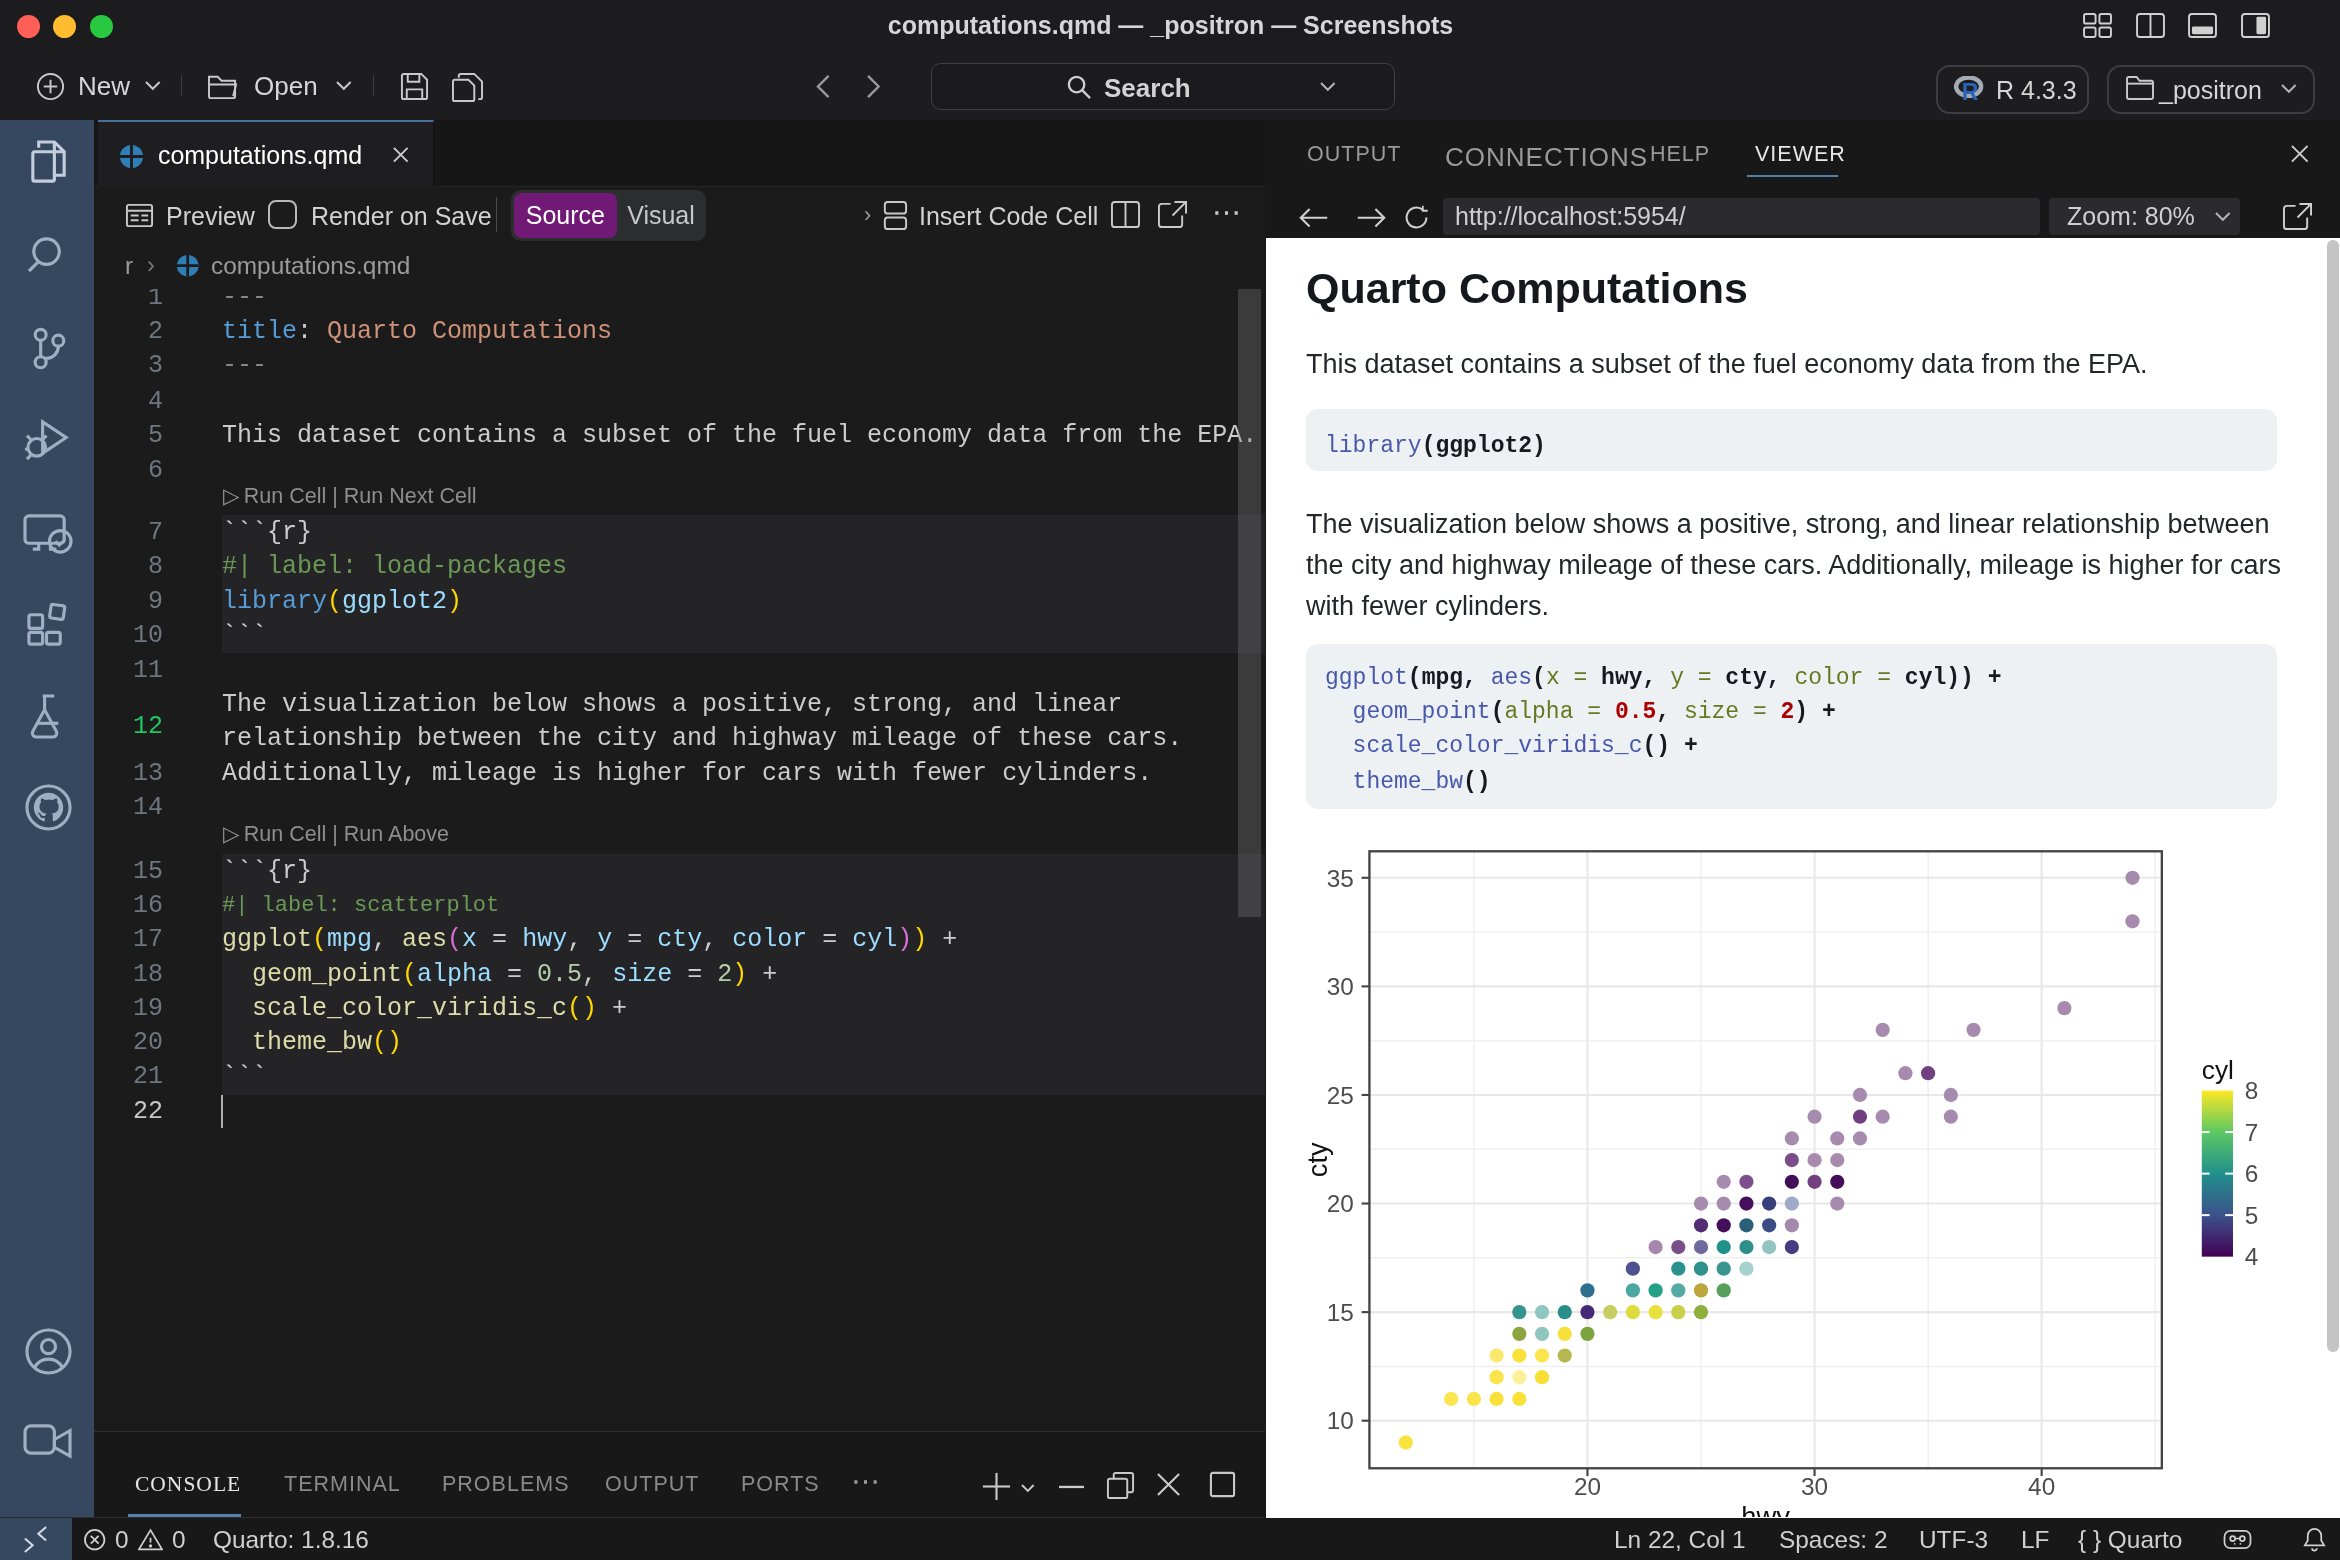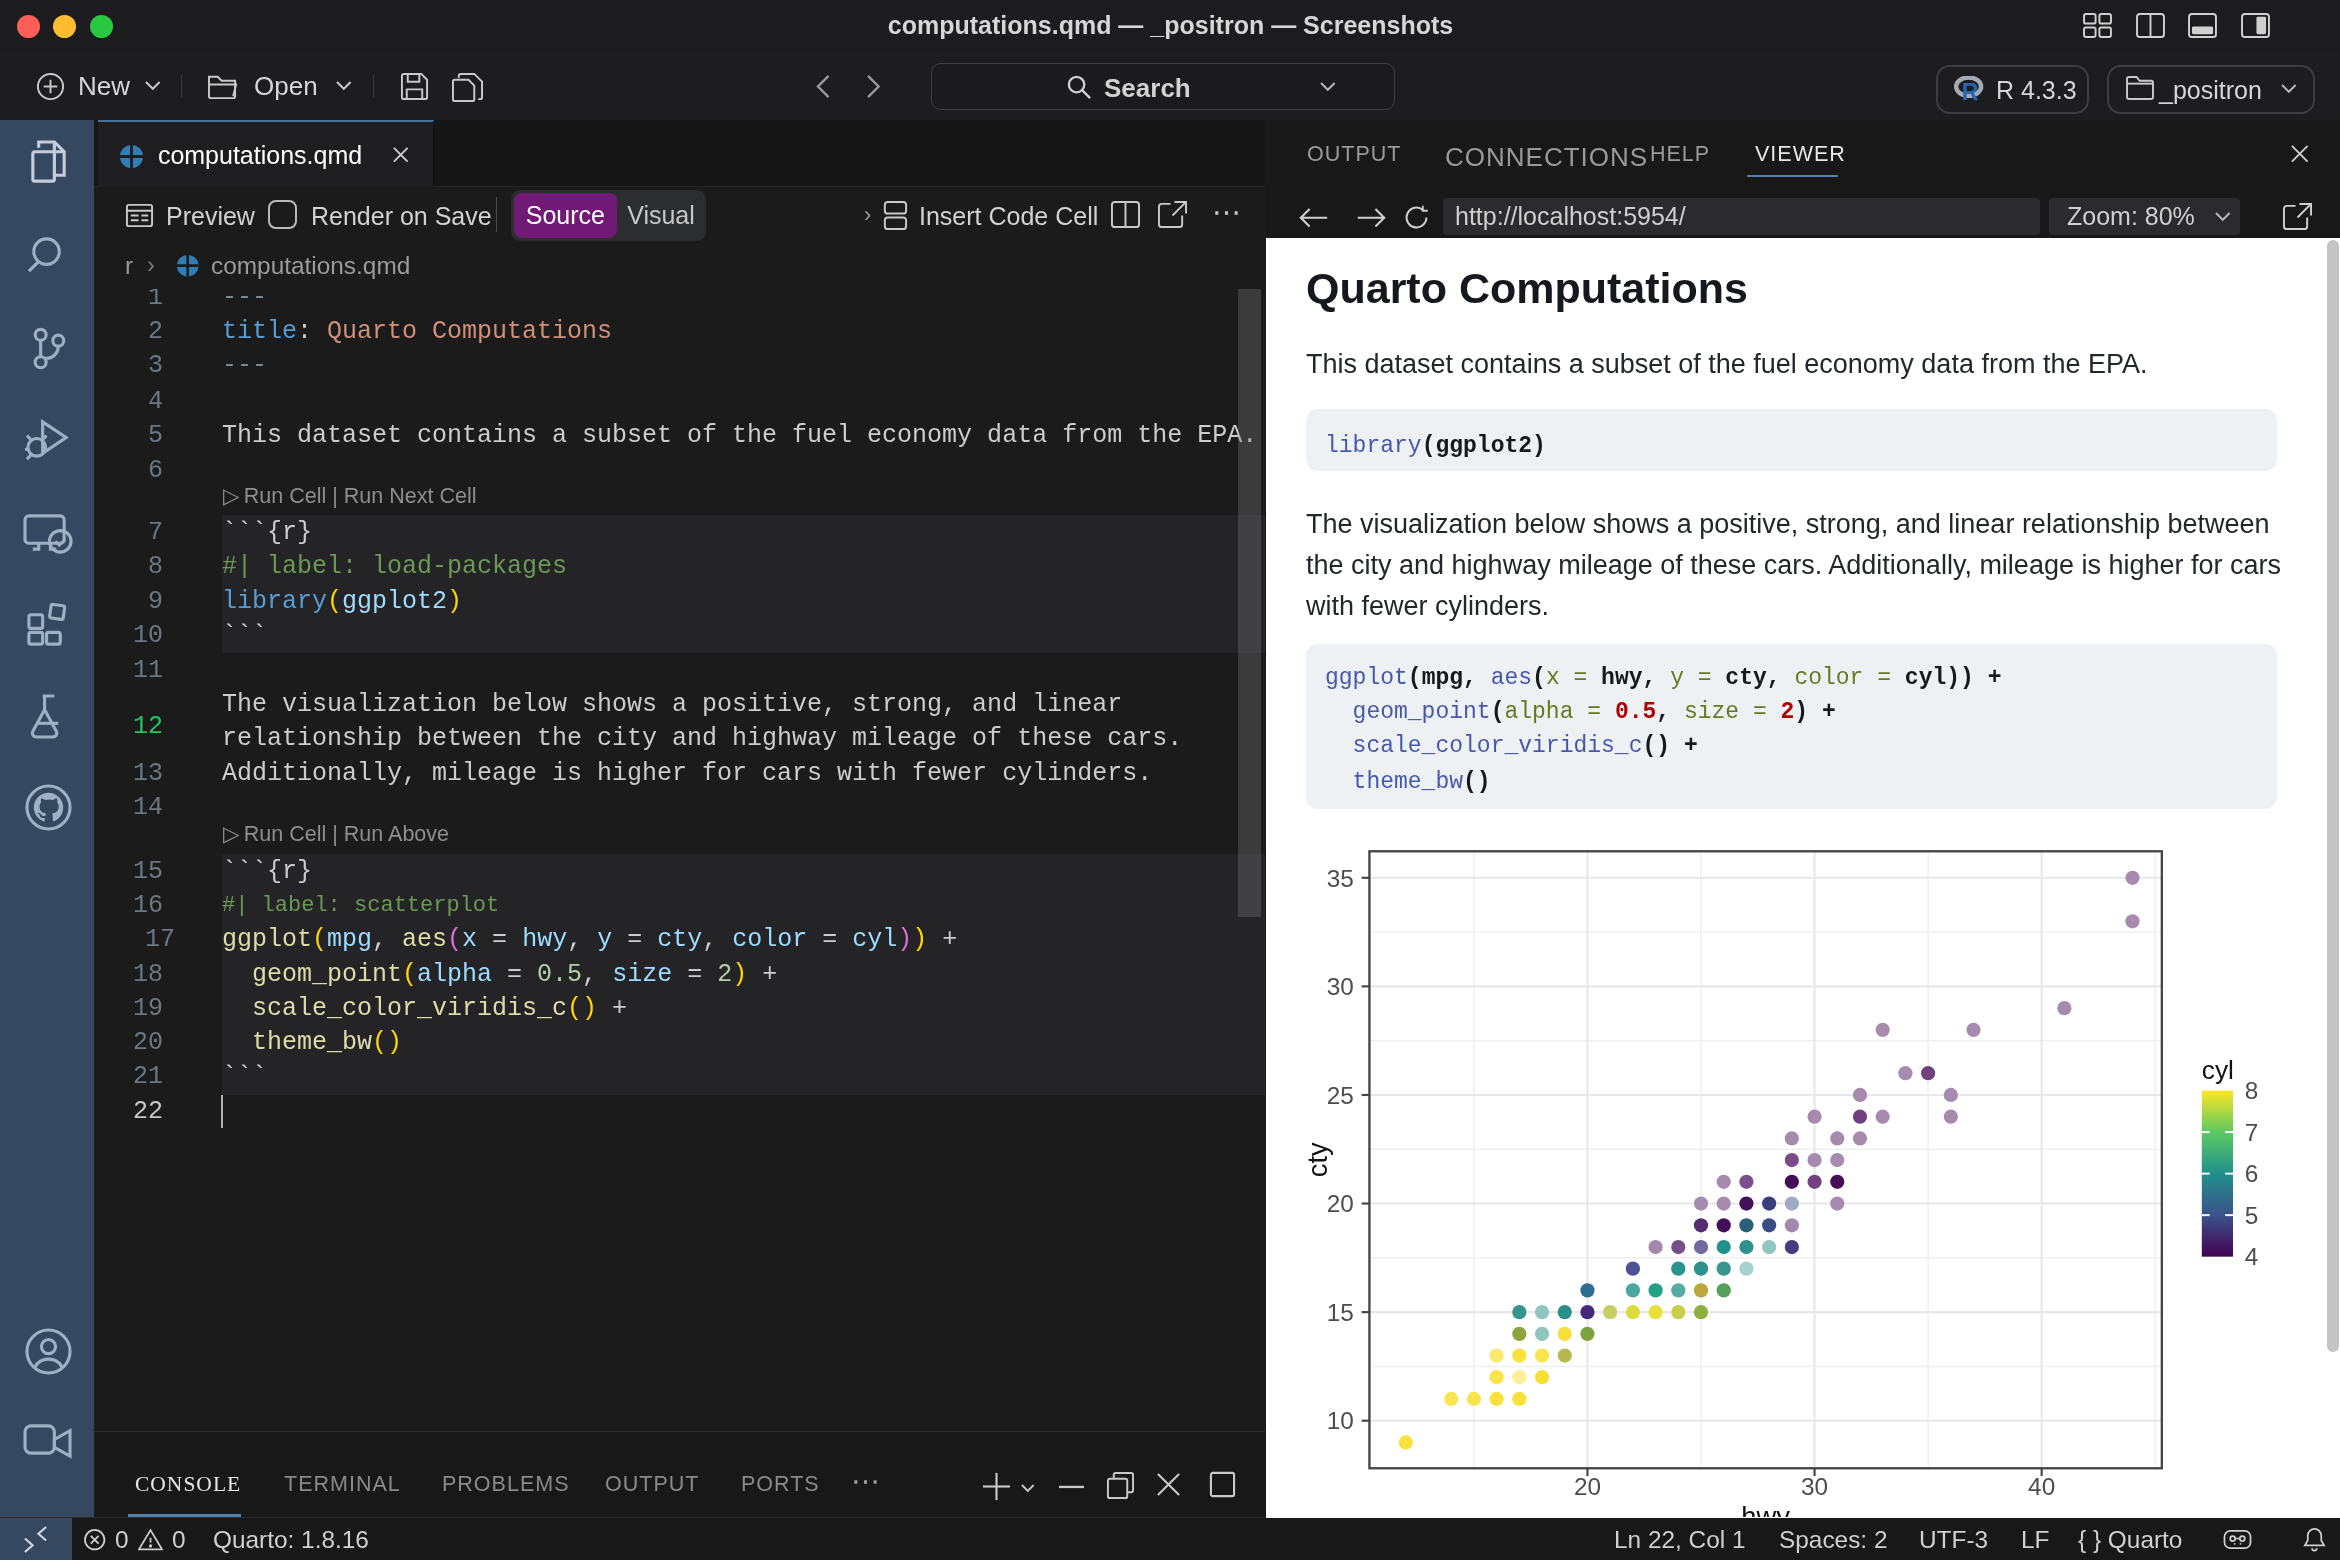--- a/index.html
+++ b/index.html
@@ -236,21 +236,21 @@
     <div class="abs mono" style="left:0;top:421px;width:69px;text-align:right;color:#22c55e;font-size:25px;line-height:34px;">12</div>
     <div class="abs mono" style="left:128px;top:433px;white-space:pre;font-size:25px;line-height:34px;"><span style="color:#cccccc">relationship between the city and highway mileage of these cars.</span></div>
     <div class="abs mono" style="left:128px;top:399px;white-space:pre;font-size:25px;line-height:34px;"><span style="color:#cccccc">The visualization below shows a positive, strong, and linear</span></div>
     <div class="abs mono" style="left:0;top:468px;width:69px;text-align:right;color:#6e7681;font-size:25px;line-height:34px;">13</div>
     <div class="abs mono" style="left:128px;top:468px;white-space:pre;font-size:25px;line-height:34px;"><span style="color:#cccccc">Additionally, mileage is higher for cars with fewer cylinders.</span></div>
     <div class="abs mono" style="left:0;top:502px;width:69px;text-align:right;color:#6e7681;font-size:25px;line-height:34px;">14</div>
     <div class="abs mono" style="left:0;top:566px;width:69px;text-align:right;color:#6e7681;font-size:25px;line-height:34px;">15</div>
     <div class="abs mono" style="left:128px;top:566px;white-space:pre;font-size:25px;line-height:34px;"><span style="color:#cccccc">```{r}</span></div>
     <div class="abs mono" style="left:0;top:600px;width:69px;text-align:right;color:#6e7681;font-size:25px;line-height:34px;">16</div>
     <div class="abs mono" style="left:128px;top:600px;white-space:pre;font-size:22px;line-height:34px;"><span style="color:#6A9955">#| label: scatterplot</span></div>
-    <div class="abs mono" style="left:12px;top:634px;width:69px;text-align:right;color:#6e7681;font-size:25px;line-height:34px;">17</div>
+    <div class="abs mono" style="left:0;top:634px;width:69px;text-align:right;color:#6e7681;font-size:25px;line-height:34px;">17</div>
     <div class="abs mono" style="left:128px;top:634px;white-space:pre;font-size:25px;line-height:34px;"><span style="color:#DCDCAA">ggplot</span><span style="color:#FFD700">(</span><span style="color:#9CDCFE">mpg</span><span style="color:#cccccc">, </span><span style="color:#DCDCAA">aes</span><span style="color:#DA70D6">(</span><span style="color:#9CDCFE">x </span><span style="color:#cccccc">= </span><span style="color:#9CDCFE">hwy</span><span style="color:#cccccc">, </span><span style="color:#9CDCFE">y </span><span style="color:#cccccc">= </span><span style="color:#9CDCFE">cty</span><span style="color:#cccccc">, </span><span style="color:#9CDCFE">color </span><span style="color:#cccccc">= </span><span style="color:#9CDCFE">cyl</span><span style="color:#DA70D6">)</span><span style="color:#FFD700">)</span><span style="color:#cccccc"> +</span></div>
     <div class="abs mono" style="left:0;top:669px;width:69px;text-align:right;color:#6e7681;font-size:25px;line-height:34px;">18</div>
     <div class="abs mono" style="left:128px;top:669px;white-space:pre;font-size:25px;line-height:34px;"><span style="color:#cccccc">  </span><span style="color:#DCDCAA">geom_point</span><span style="color:#FFD700">(</span><span style="color:#9CDCFE">alpha </span><span style="color:#cccccc">= </span><span style="color:#B5CEA8">0.5</span><span style="color:#cccccc">, </span><span style="color:#9CDCFE">size </span><span style="color:#cccccc">= </span><span style="color:#B5CEA8">2</span><span style="color:#FFD700">)</span><span style="color:#cccccc"> +</span></div>
     <div class="abs mono" style="left:0;top:703px;width:69px;text-align:right;color:#6e7681;font-size:25px;line-height:34px;">19</div>
     <div class="abs mono" style="left:128px;top:703px;white-space:pre;font-size:25px;line-height:34px;"><span style="color:#cccccc">  </span><span style="color:#DCDCAA">scale_color_viridis_c</span><span style="color:#FFD700">()</span><span style="color:#cccccc"> +</span></div>
     <div class="abs mono" style="left:0;top:737px;width:69px;text-align:right;color:#6e7681;font-size:25px;line-height:34px;">20</div>
     <div class="abs mono" style="left:128px;top:737px;white-space:pre;font-size:25px;line-height:34px;"><span style="color:#cccccc">  </span><span style="color:#DCDCAA">theme_bw</span><span style="color:#FFD700">()</span></div>
     <div class="abs mono" style="left:0;top:771px;width:69px;text-align:right;color:#6e7681;font-size:25px;line-height:34px;">21</div>
     <div class="abs mono" style="left:128px;top:771px;white-space:pre;font-size:25px;line-height:34px;"><span style="color:#cccccc">```</span></div>
     <div class="abs mono" style="left:0;top:806px;width:69px;text-align:right;color:#c8c8c8;font-size:25px;line-height:34px;">22</div>

